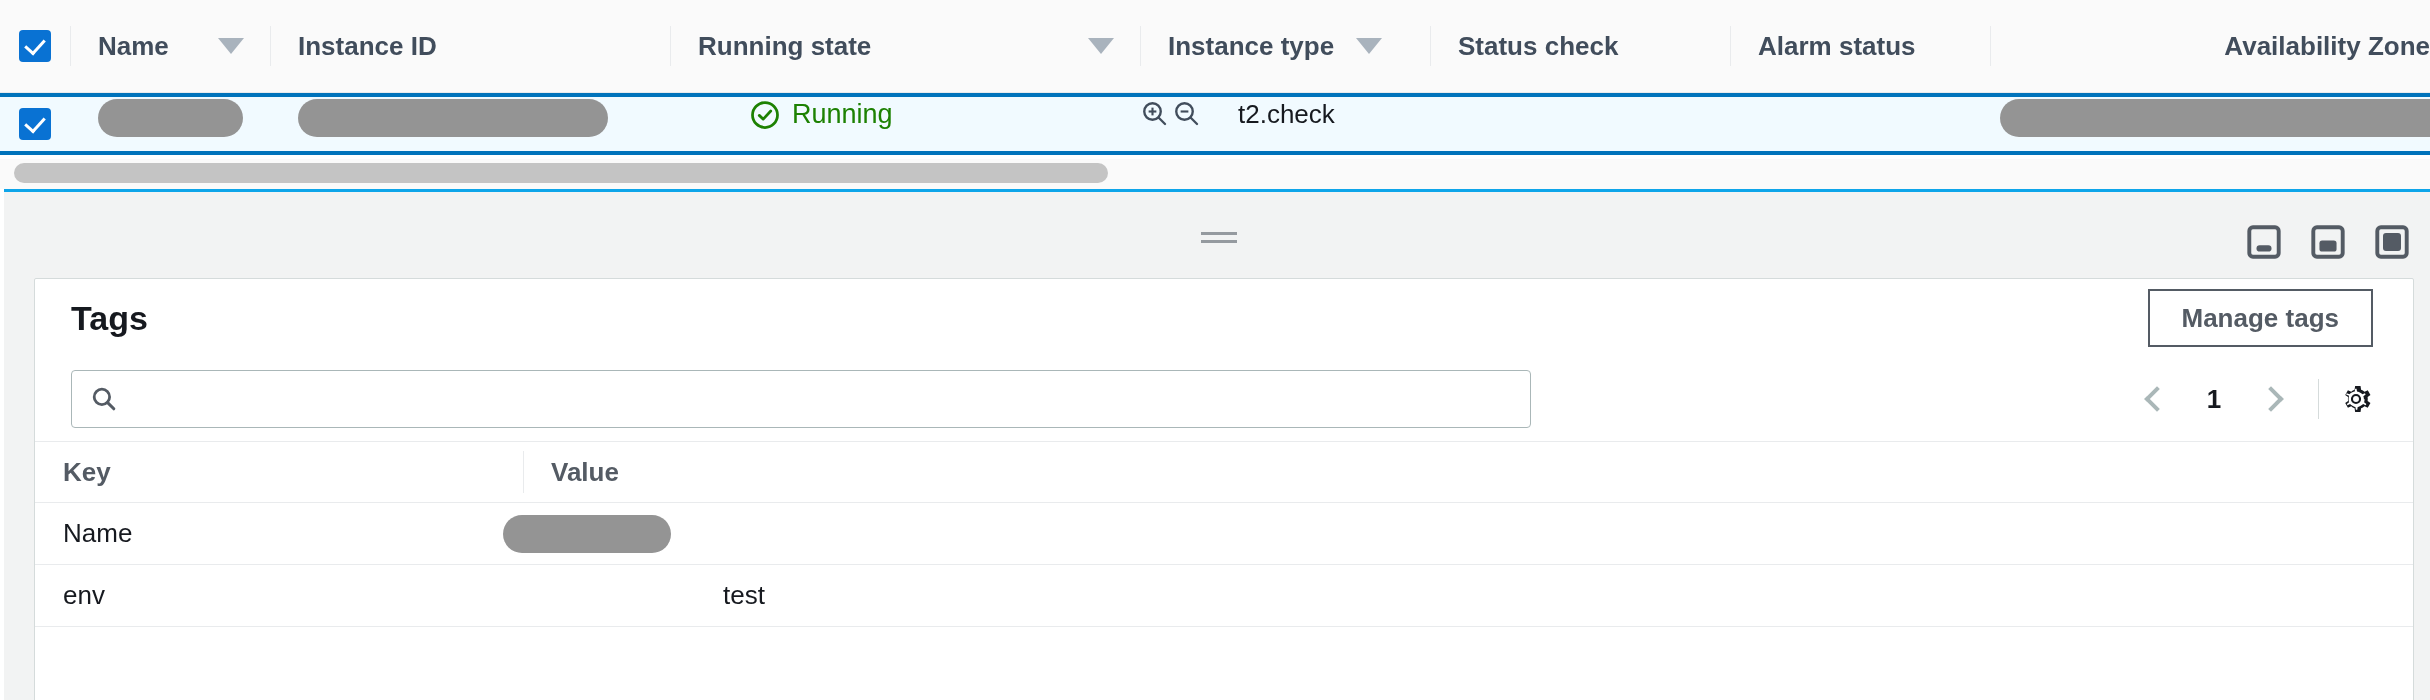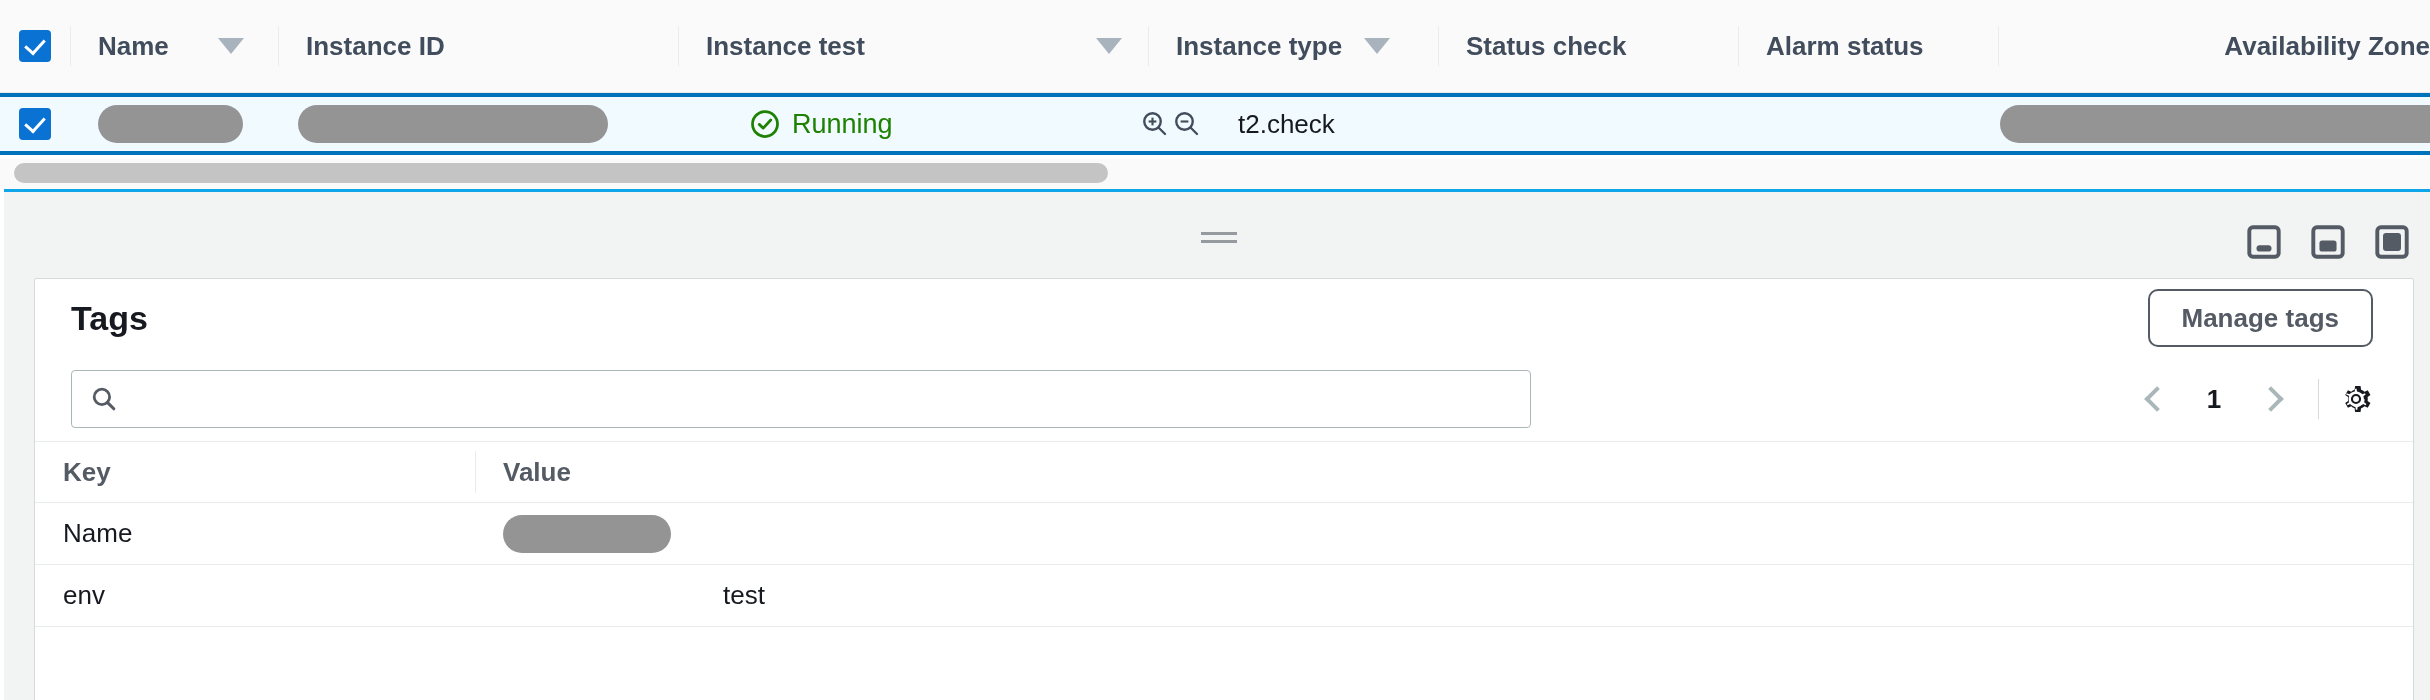--- a/index.html
+++ b/index.html
@@ -88,21 +88,21 @@
     align-items: center;
     height: 62px;
     background: #f1faff;
     border-top: 4px solid #0073bb;
     border-bottom: 4px solid #0073bb;
     position: relative;
   }
 
   .inst-cell {
     display: flex;
-    align-items: center;
+    align-items: flex-start;
     height: 50px;
     padding-left: 28px;
     font-size: 26px;
     color: #16191f;
     white-space: nowrap;
   }
 
   .redact {
     background: #949494;
     border-radius: 22px;
@@ -205,21 +205,21 @@
     font-size: 34px;
     font-weight: bold;
     color: #16191f;
   }
   .btn-manage {
     margin-left: auto;
     height: 58px;
     padding: 0 32px;
     background: #ffffff;
     border: 2px solid #545b64;
-    border-radius: 10px;
+    border-radius: 0;
     font-family: "Liberation Sans", sans-serif;
     font-size: 26px;
     font-weight: bold;
     color: #545b64;
     cursor: pointer;
     white-space: nowrap;
   }
 
   .tags-toolbar {
     display: flex;
@@ -282,20 +282,21 @@
   .ico-gear { width: 34px; height: 34px; }
 
   
   .tags-table { width: 100%; }
   .tt-head {
     display: flex;
     height: 62px;
     align-items: center;
     border-top: 1px solid #e9ebed;
     border-bottom: 1px solid #e9ebed;
+    gap: 48px;
   }
   .tt-head .th {
     font-size: 26px;
     font-weight: bold;
     color: #545b64;
     padding-left: 28px;
     display: flex;
     align-items: center;
     height: 42px;
     position: relative;
@@ -333,26 +334,26 @@
   <div class="inst-header">
     <div class="cb-col">
       <div class="checkbox"></div>
     </div>
 
     <div class="inst-head-cell divided" style="width:200px;flex:0 0 200px;">
       <span>Name</span>
       <span class="sort-caret"></span>
     </div>
 
-    <div class="inst-head-cell divided" style="width:400px;flex:0 0 400px;margin-left:8px;">
+    <div class="inst-head-cell divided" style="width:400px;flex:0 0 400px;">
       <span>Instance ID</span>
     </div>
 
     <div class="inst-head-cell divided" style="width:470px;flex:0 0 470px;">
-      <span>Instance test</span>
+      <span>Running state</span>
       <span class="sort-caret"></span>
     </div>
 
     <div class="inst-head-cell divided" style="width:290px;flex:0 0 290px;text-align:right;">
       <span>Instance type</span>
       <span class="sort-caret tight"></span>
     </div>
 
     <div class="inst-head-cell divided" style="width:300px;flex:0 0 300px;">
       <span>Status check</span>

